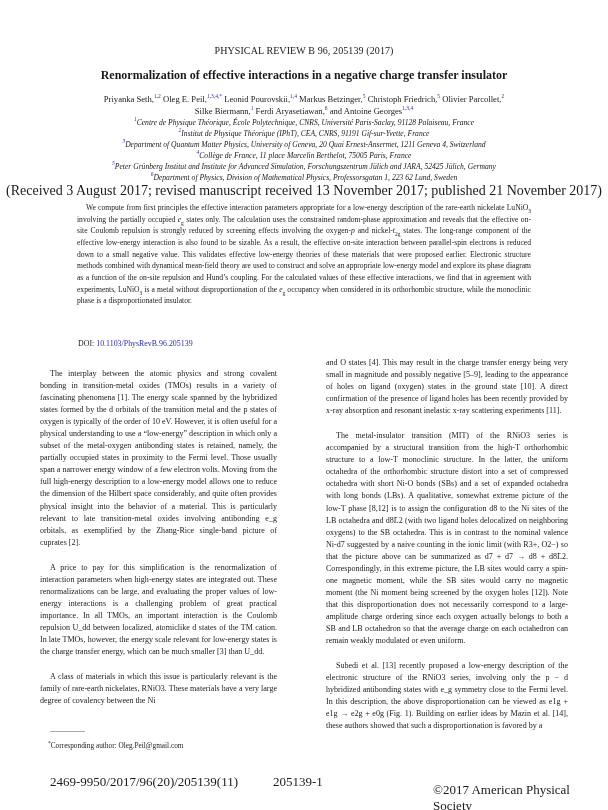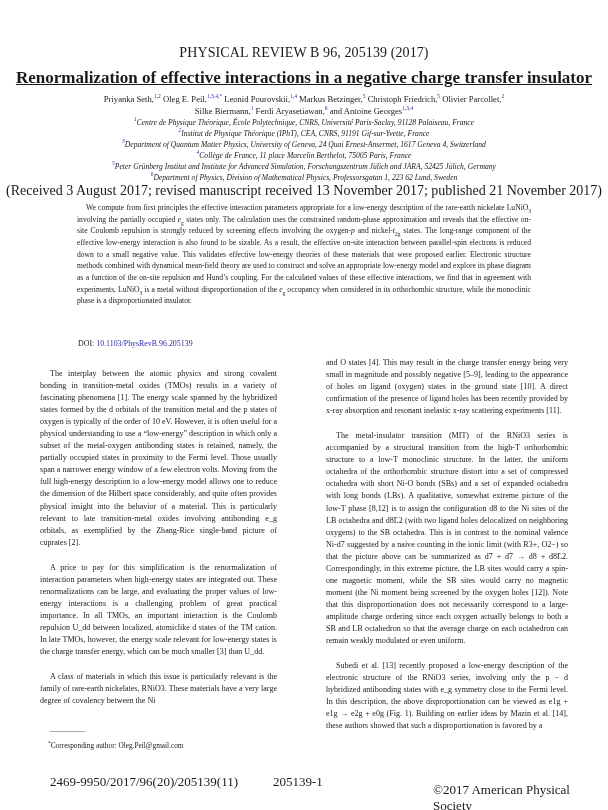--- a/index.html
+++ b/index.html
@@ -3,22 +3,22 @@
 <meta charset="utf-8">
 <style>
   html, body { margin: 0; padding: 0; background: #ffffff; }
   body {
     width: 608px; height: 810px; position: relative; overflow: hidden;
     font-family: "Liberation Serif", "DejaVu Serif", serif;
     color: #1a1a1a;
   }
   .abs { position: absolute; }
   .center { text-align: center; left: 0; width: 608px; }
-  .journal { top: 45px; font-size: 14px; letter-spacing: 0.1px; }
-  .title { top: 68px; font-size: 17px; font-weight: bold; text-decoration: underline; }
+  .journal { top: 45px; font-size: 10px; letter-spacing: 0.1px; }
+  .title { top: 68px; font-size: 12px; font-weight: bold; }
   .authors { top: 93px; font-size: 8.6px; line-height: 12px; }
   .authors sup, .aff sup { color: #2b2ba8; font-size: 5.5px; }
   .affs { top: 117px; font-size: 7.6px; line-height: 11px; font-style: italic; }
   .received { top: 183px; font-size: 14px; }
   .abstract {
     top: 202px; left: 77px; width: 454px;
     font-size: 7.6px; line-height: 11.65px; text-align: justify; text-indent: 9px;
   }
   .doi { top: 339px; left: 78px; font-size: 7.9px; font-family: Liberation Serif, serif; }
   .doi a { color: #2b2ba8; text-decoration: none; }
@@ -54,21 +54,21 @@
   <div>
     <span><span>Silke Biermann,</span><sup>1</sup></span>
     <span><span>Ferdi Aryasetiawan,</span><sup>6</sup></span>
     <span><span>and Antoine Georges</span><sup>1,3,4</sup></span>
   </div>
 </div>
 
 <div class="abs center affs">
   <div class="aff"><sup>1</sup><span>Centre de Physique Théorique, École Polytechnique, CNRS, Université Paris-Saclay, 91128 Palaiseau, France</span></div>
   <div class="aff"><sup>2</sup><span>Institut de Physique Théorique (IPhT), CEA, CNRS, 91191 Gif-sur-Yvette, France</span></div>
-  <div class="aff"><sup>3</sup><span>Department of Quantum Matter Physics, University of Geneva, 24 Quai Ernest-Ansermet, 1617 Geneva 4, Switzerland</span></div>
+  <div class="aff"><sup>3</sup><span>Department of Quantum Matter Physics, University of Geneva, 20 Quai Ernest-Ansermet, 1211 Geneva 4, Switzerland</span></div>
   <div class="aff"><sup>4</sup><span>Collège de France, 11 place Marcelin Berthelot, 75005 Paris, France</span></div>
   <div class="aff"><sup>5</sup><span>Peter Grünberg Institut and Institute for Advanced Simulation, Forschungszentrum Jülich and JARA, 52425 Jülich, Germany</span></div>
   <div class="aff"><sup>6</sup><span>Department of Physics, Division of Mathematical Physics, Professorsgatan 1, 223 62 Lund, Sweden</span></div>
 </div>
 
 <div class="abs center received">(Received 3 August 2017; revised manuscript received 13 November 2017; published 21 November 2017)</div>
 
 <div class="abs abstract"><span>We compute from first principles the effective interaction parameters appropriate for a low-energy description of the rare-earth nickelate LuNiO</span><sub>3</sub><span> involving the partially occupied </span><i>e</i><sub>g</sub><span> states only. The calculation uses the constrained random-phase approximation and reveals that the effective on-site Coulomb repulsion is strongly reduced by screening effects involving the oxygen-</span><i>p</i><span> and nickel-</span><i>t</i><sub>2g</sub><span> states. The long-range component of the effective low-energy interaction is also found to be sizable. As a result, the effective on-site interaction between parallel-spin electrons is reduced down to a small negative value. This validates effective low-energy theories of these materials that were proposed earlier. Electronic structure methods combined with dynamical mean-field theory are used to construct and solve an appropriate low-energy model and explore its phase diagram as a function of the on-site repulsion and Hund’s coupling. For the calculated values of these effective interactions, we find that in agreement with experiments, LuNiO</span><sub>3</sub><span> is a metal without disproportionation of the </span><i>e</i><sub>g</sub><span> occupancy when considered in its orthorhombic structure, while the monoclinic phase is a disproportionated insulator.</span></div>
 
 <div class="abs doi">

